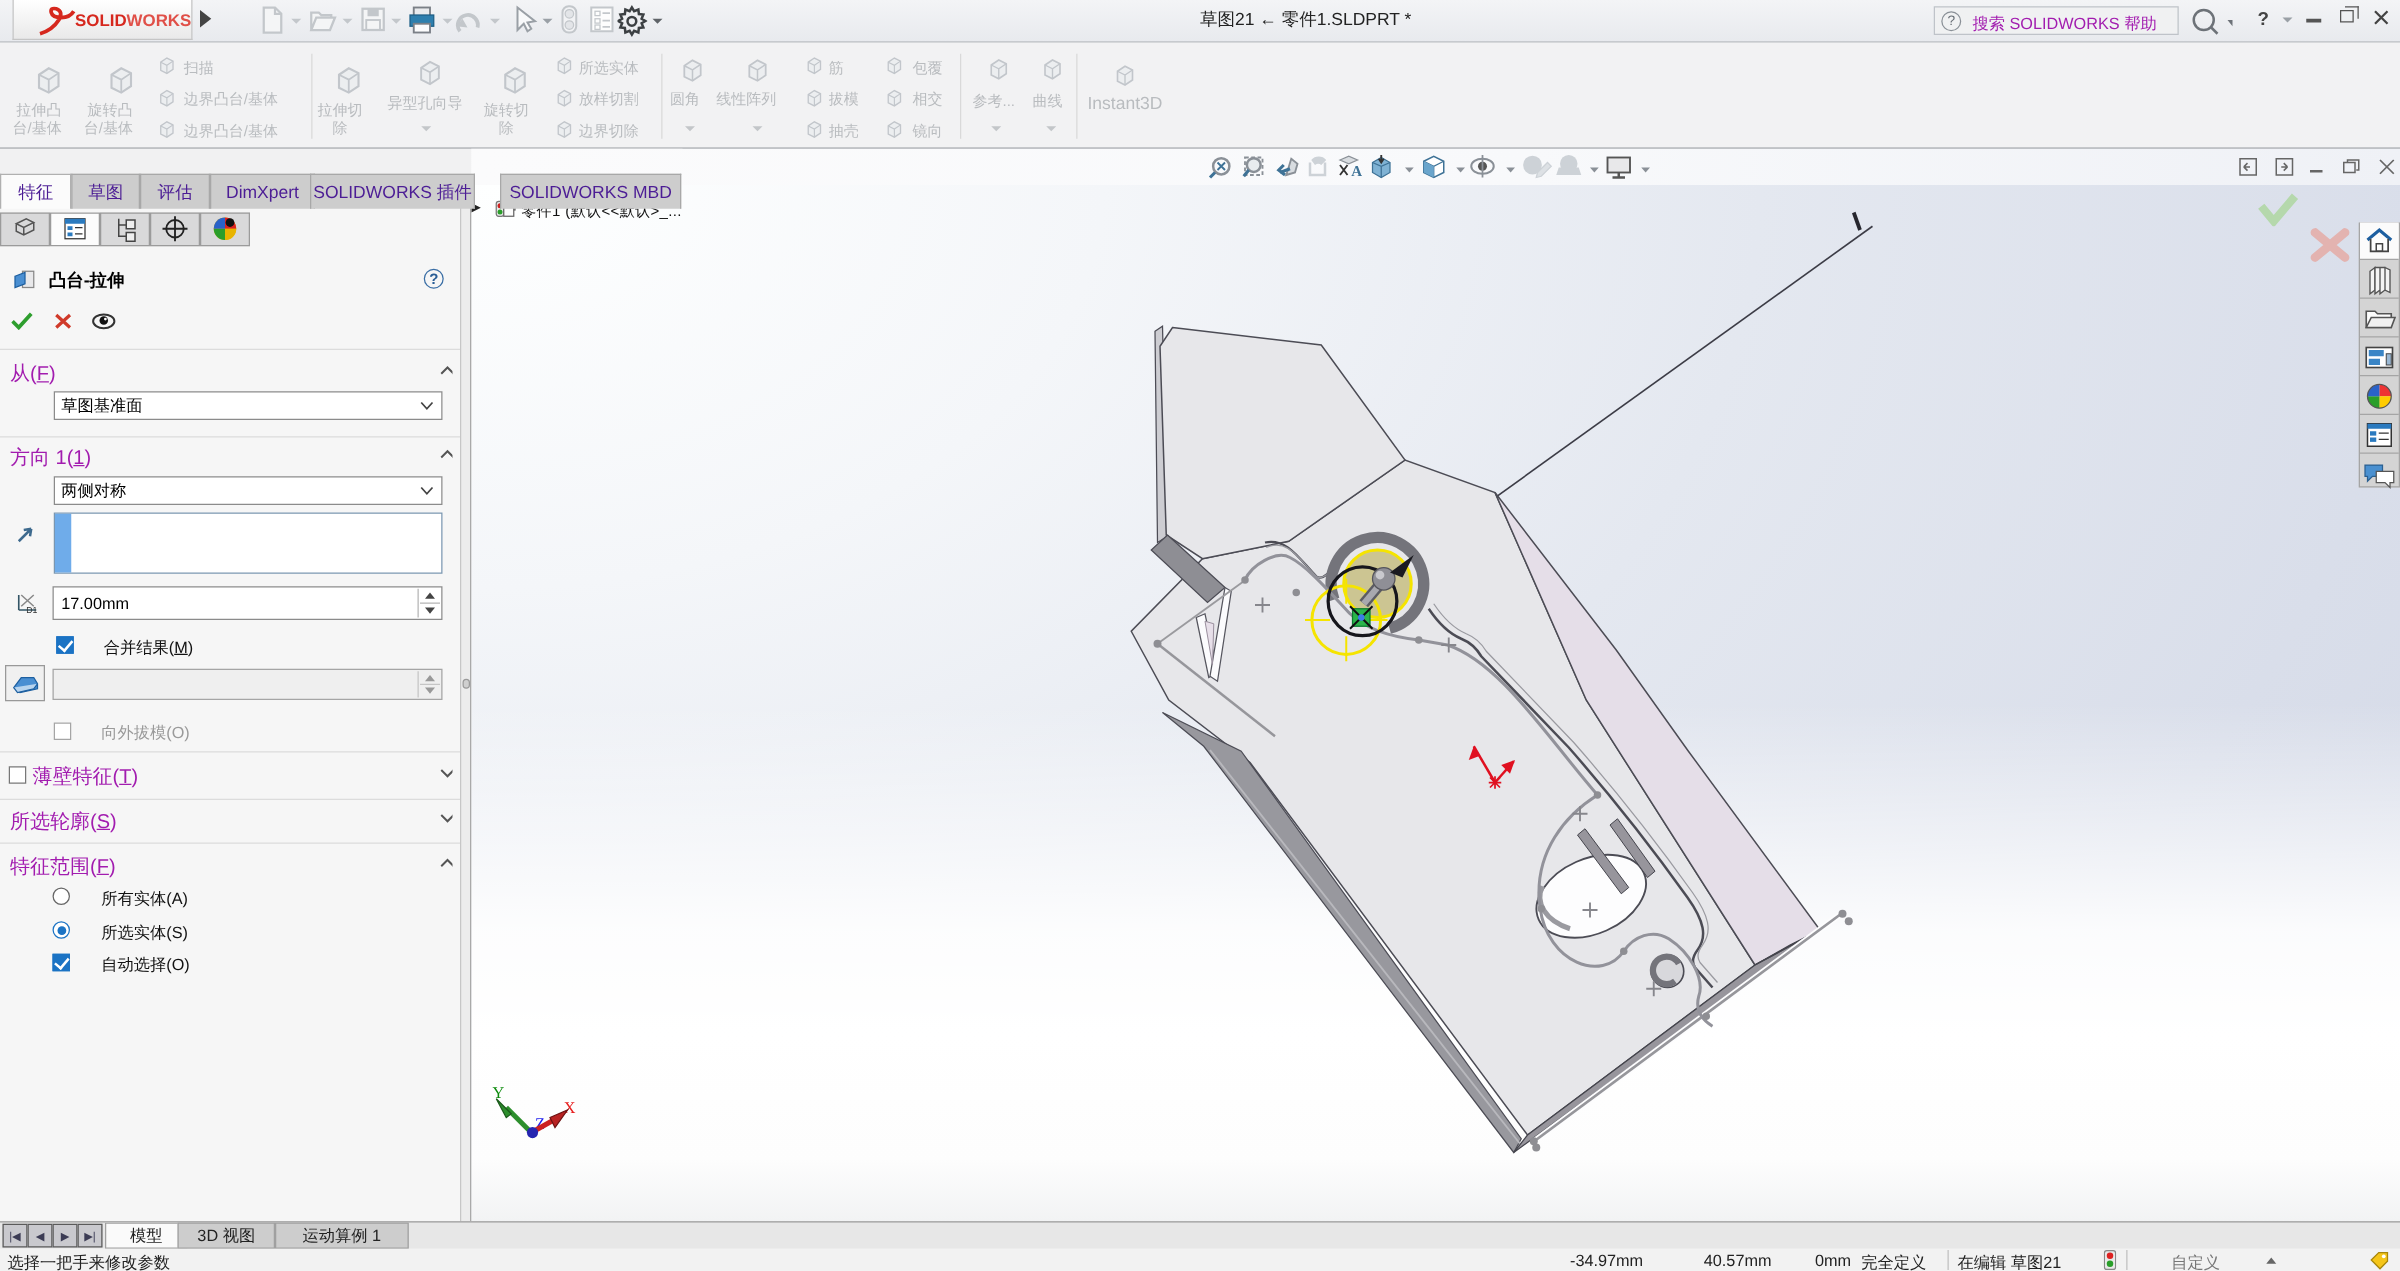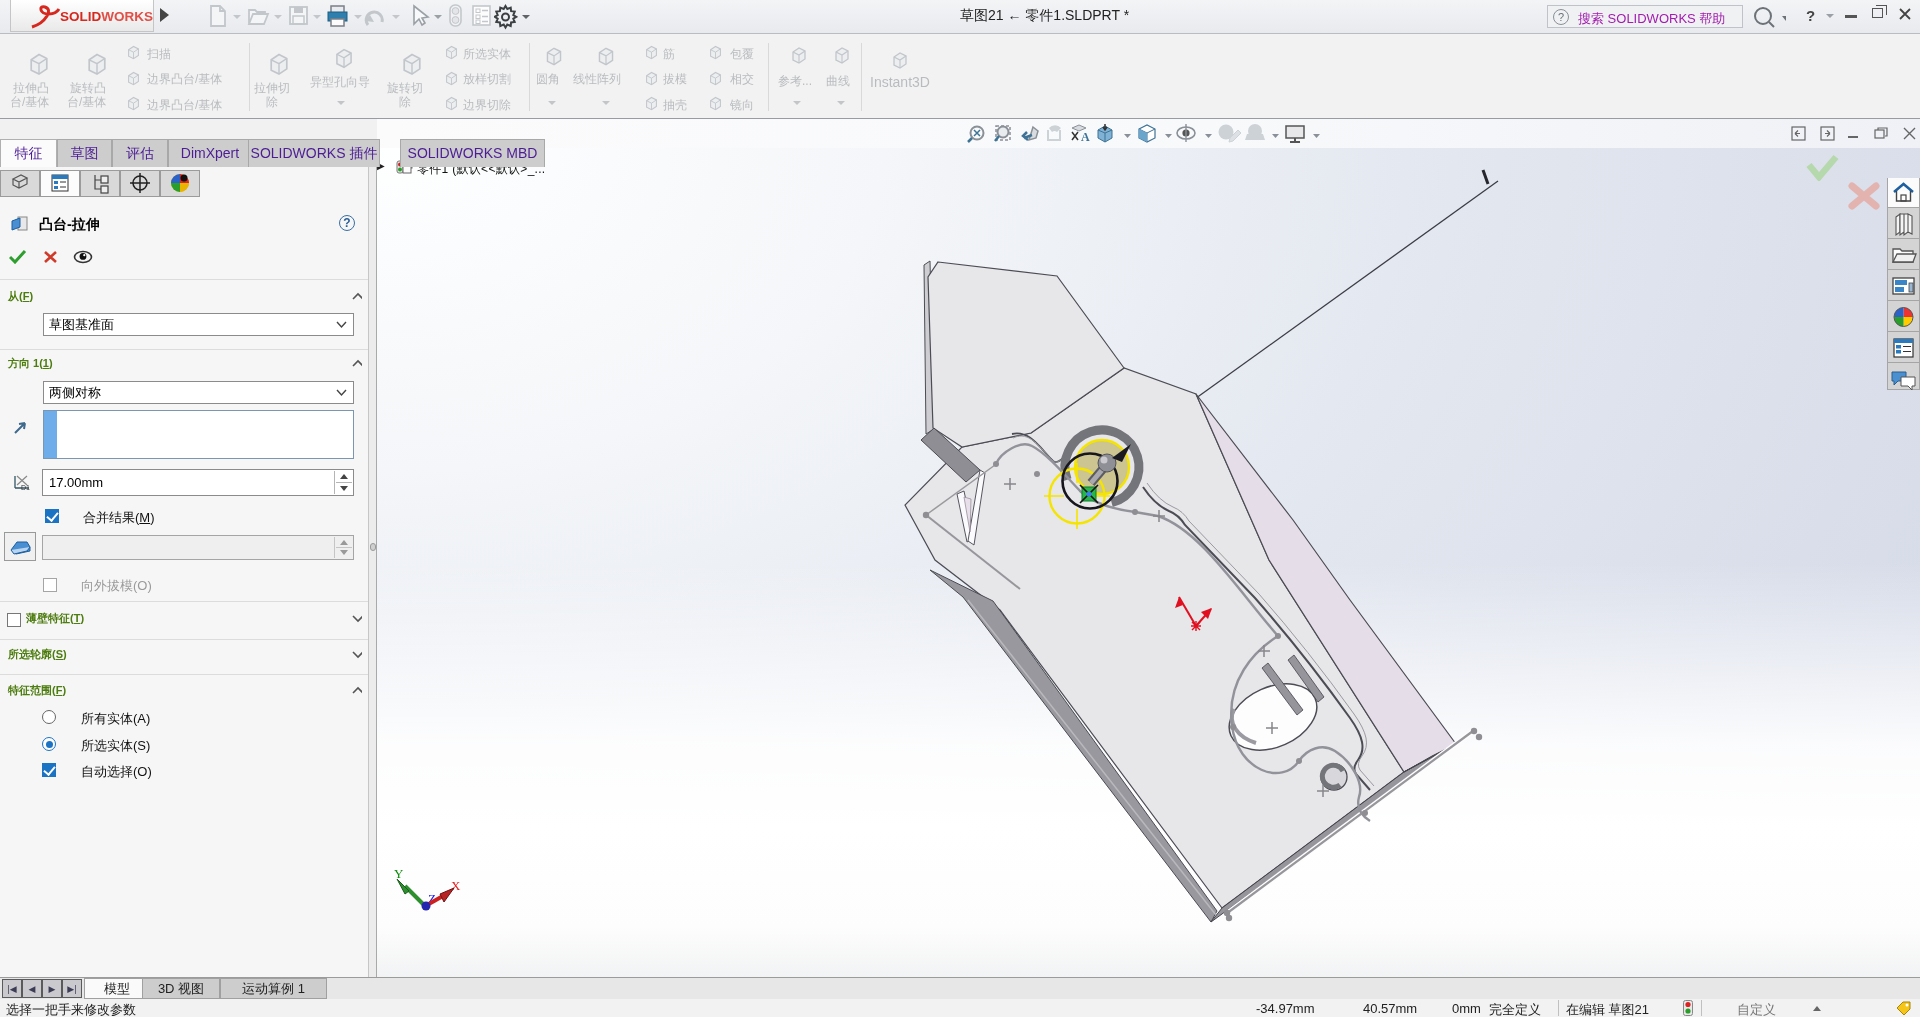--- a/index.html
+++ b/index.html
@@ -26,21 +26,21 @@
 
 #band{position:absolute;left:377px;top:119px;width:1543px;height:29px;background:linear-gradient(90deg,#fbfbfc 0%,#f8f9fb 55%,#eff1f6 100%);}
 #viewport{position:absolute;left:377px;top:148px;width:1543px;height:829px;background:linear-gradient(180deg,rgba(255,255,255,0) 0%,rgba(255,255,255,0) 50%,rgba(255,255,255,0.9) 72%,#ffffff 82%,#fdfdfd 94%,#f2f3f4 100%),radial-gradient(ellipse 1750px 1150px at 1% 0%,#feffff 0%,#f4f6f9 28%,#e4e8f0 58%,#d9deea 88%,#d6dbe8 100%);}
 
 #pmpanel{position:absolute;left:0;top:148px;width:368px;height:829px;background:#f6f6f6;}
 #pmhandle{position:absolute;left:181px;top:152px;width:7px;height:7px;border-radius:4px;border:1px solid #b5b5b5;background:#e8e8e8;}
 #pmline1{position:absolute;left:0;top:165px;width:368px;height:1px;background:#cfcfcf;}
 .pmtab{position:absolute;top:170px;width:40px;height:27px;background:#d9d9da;border:1px solid #9b9b9b;}
 .pmtab.act{background:#fcfcfc;}
 .sep{position:absolute;left:0;width:368px;height:1px;background:#dcdcdc;}
-.hdr{position:absolute;left:8px;font-size:11px;font-weight:bold;color:#4d7c0f;}
+.hdr{position:absolute;left:8px;font-size:16px;font-weight:normal;color:#a21caf;}
 .chev{position:absolute;width:10px;height:10px;}
 .combo{position:absolute;left:43px;width:311px;height:23px;background:#fff;border:1px solid #8b8b8b;font-size:13px;color:#000;line-height:21px;padding-left:5px;}
 .cb{position:absolute;width:14px;height:14px;border:1px solid #777;background:#fff;}
 .cb.on{background:#1b73c4;border-color:#1b73c4;}
 .cb.on:after{content:"";position:absolute;left:3px;top:0px;width:5px;height:9px;border:solid #fff;border-width:0 2px 2px 0;transform:rotate(40deg);}
 .radio{position:absolute;width:14px;height:14px;border:1px solid #666;border-radius:8px;background:#fff;}
 .lbl{position:absolute;font-size:13px;color:#111;margin-left:20px;}
 
 #splitter{position:absolute;left:368px;top:148px;width:9px;height:829px;background:#ececec;border-left:1px solid #c6c6c6;border-right:1px solid #a9a9a9;}
 #splitknob{position:absolute;left:370px;top:543px;width:6px;height:8px;border-radius:3px;background:#cfcfcf;border:1px solid #9a9a9a;}

